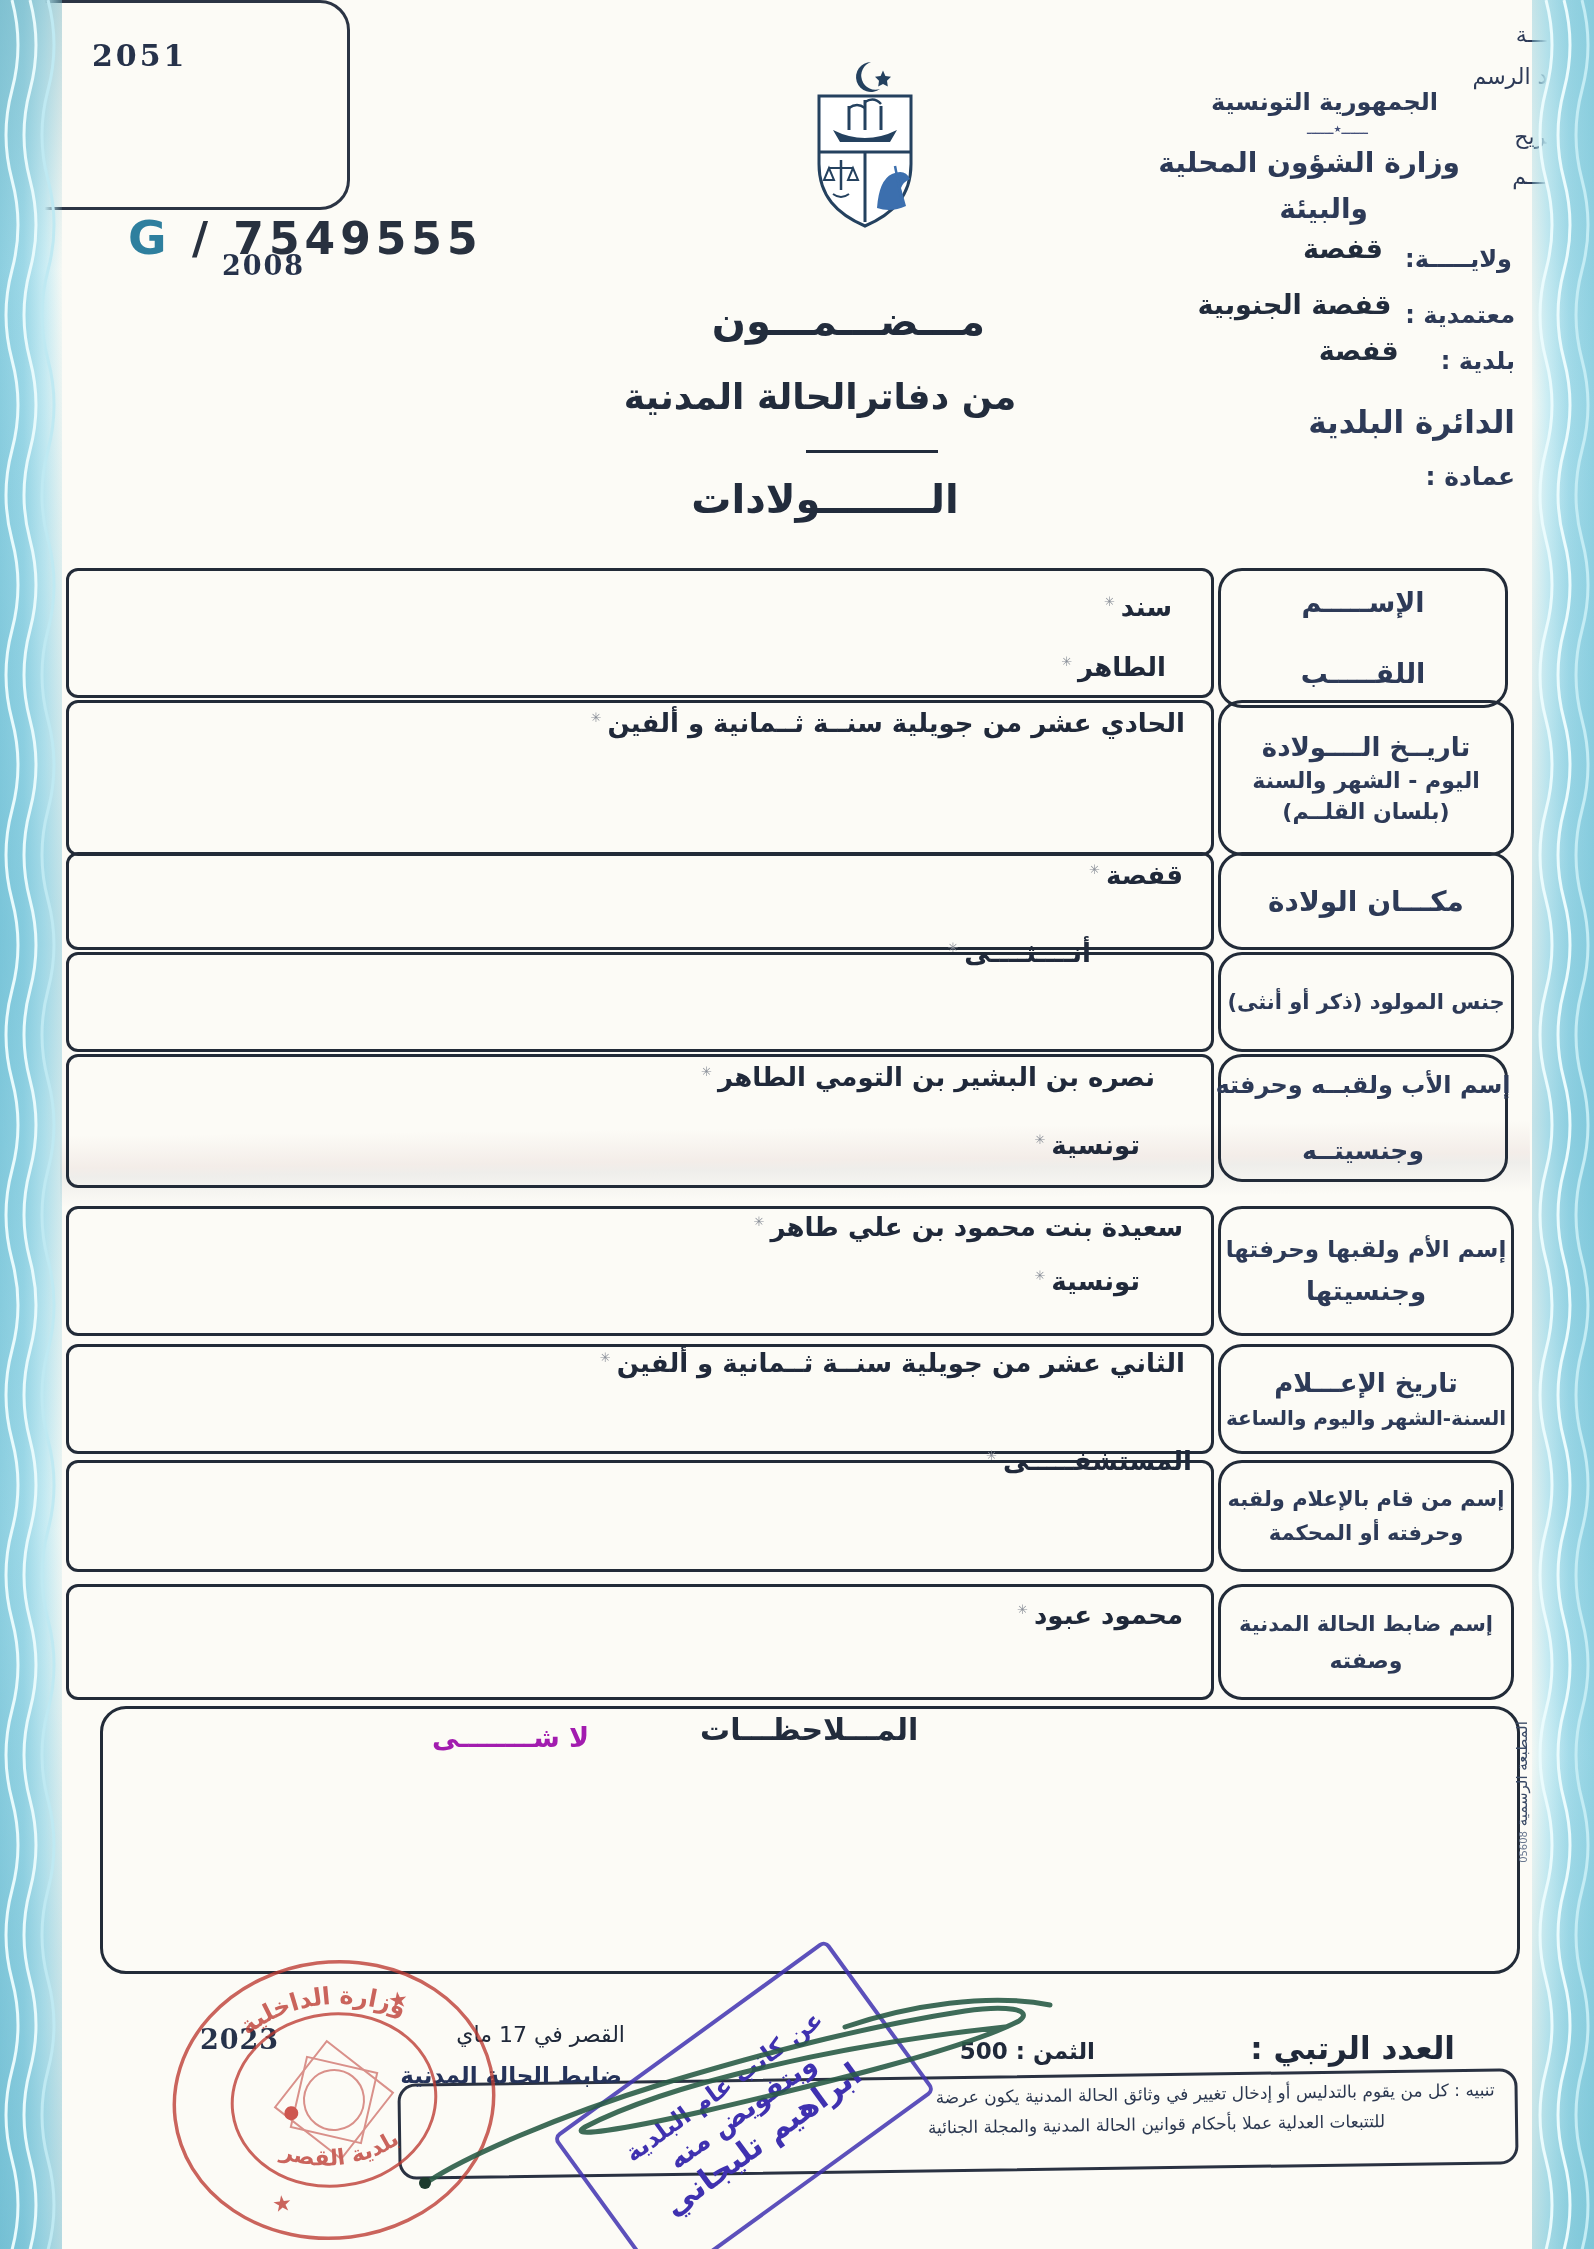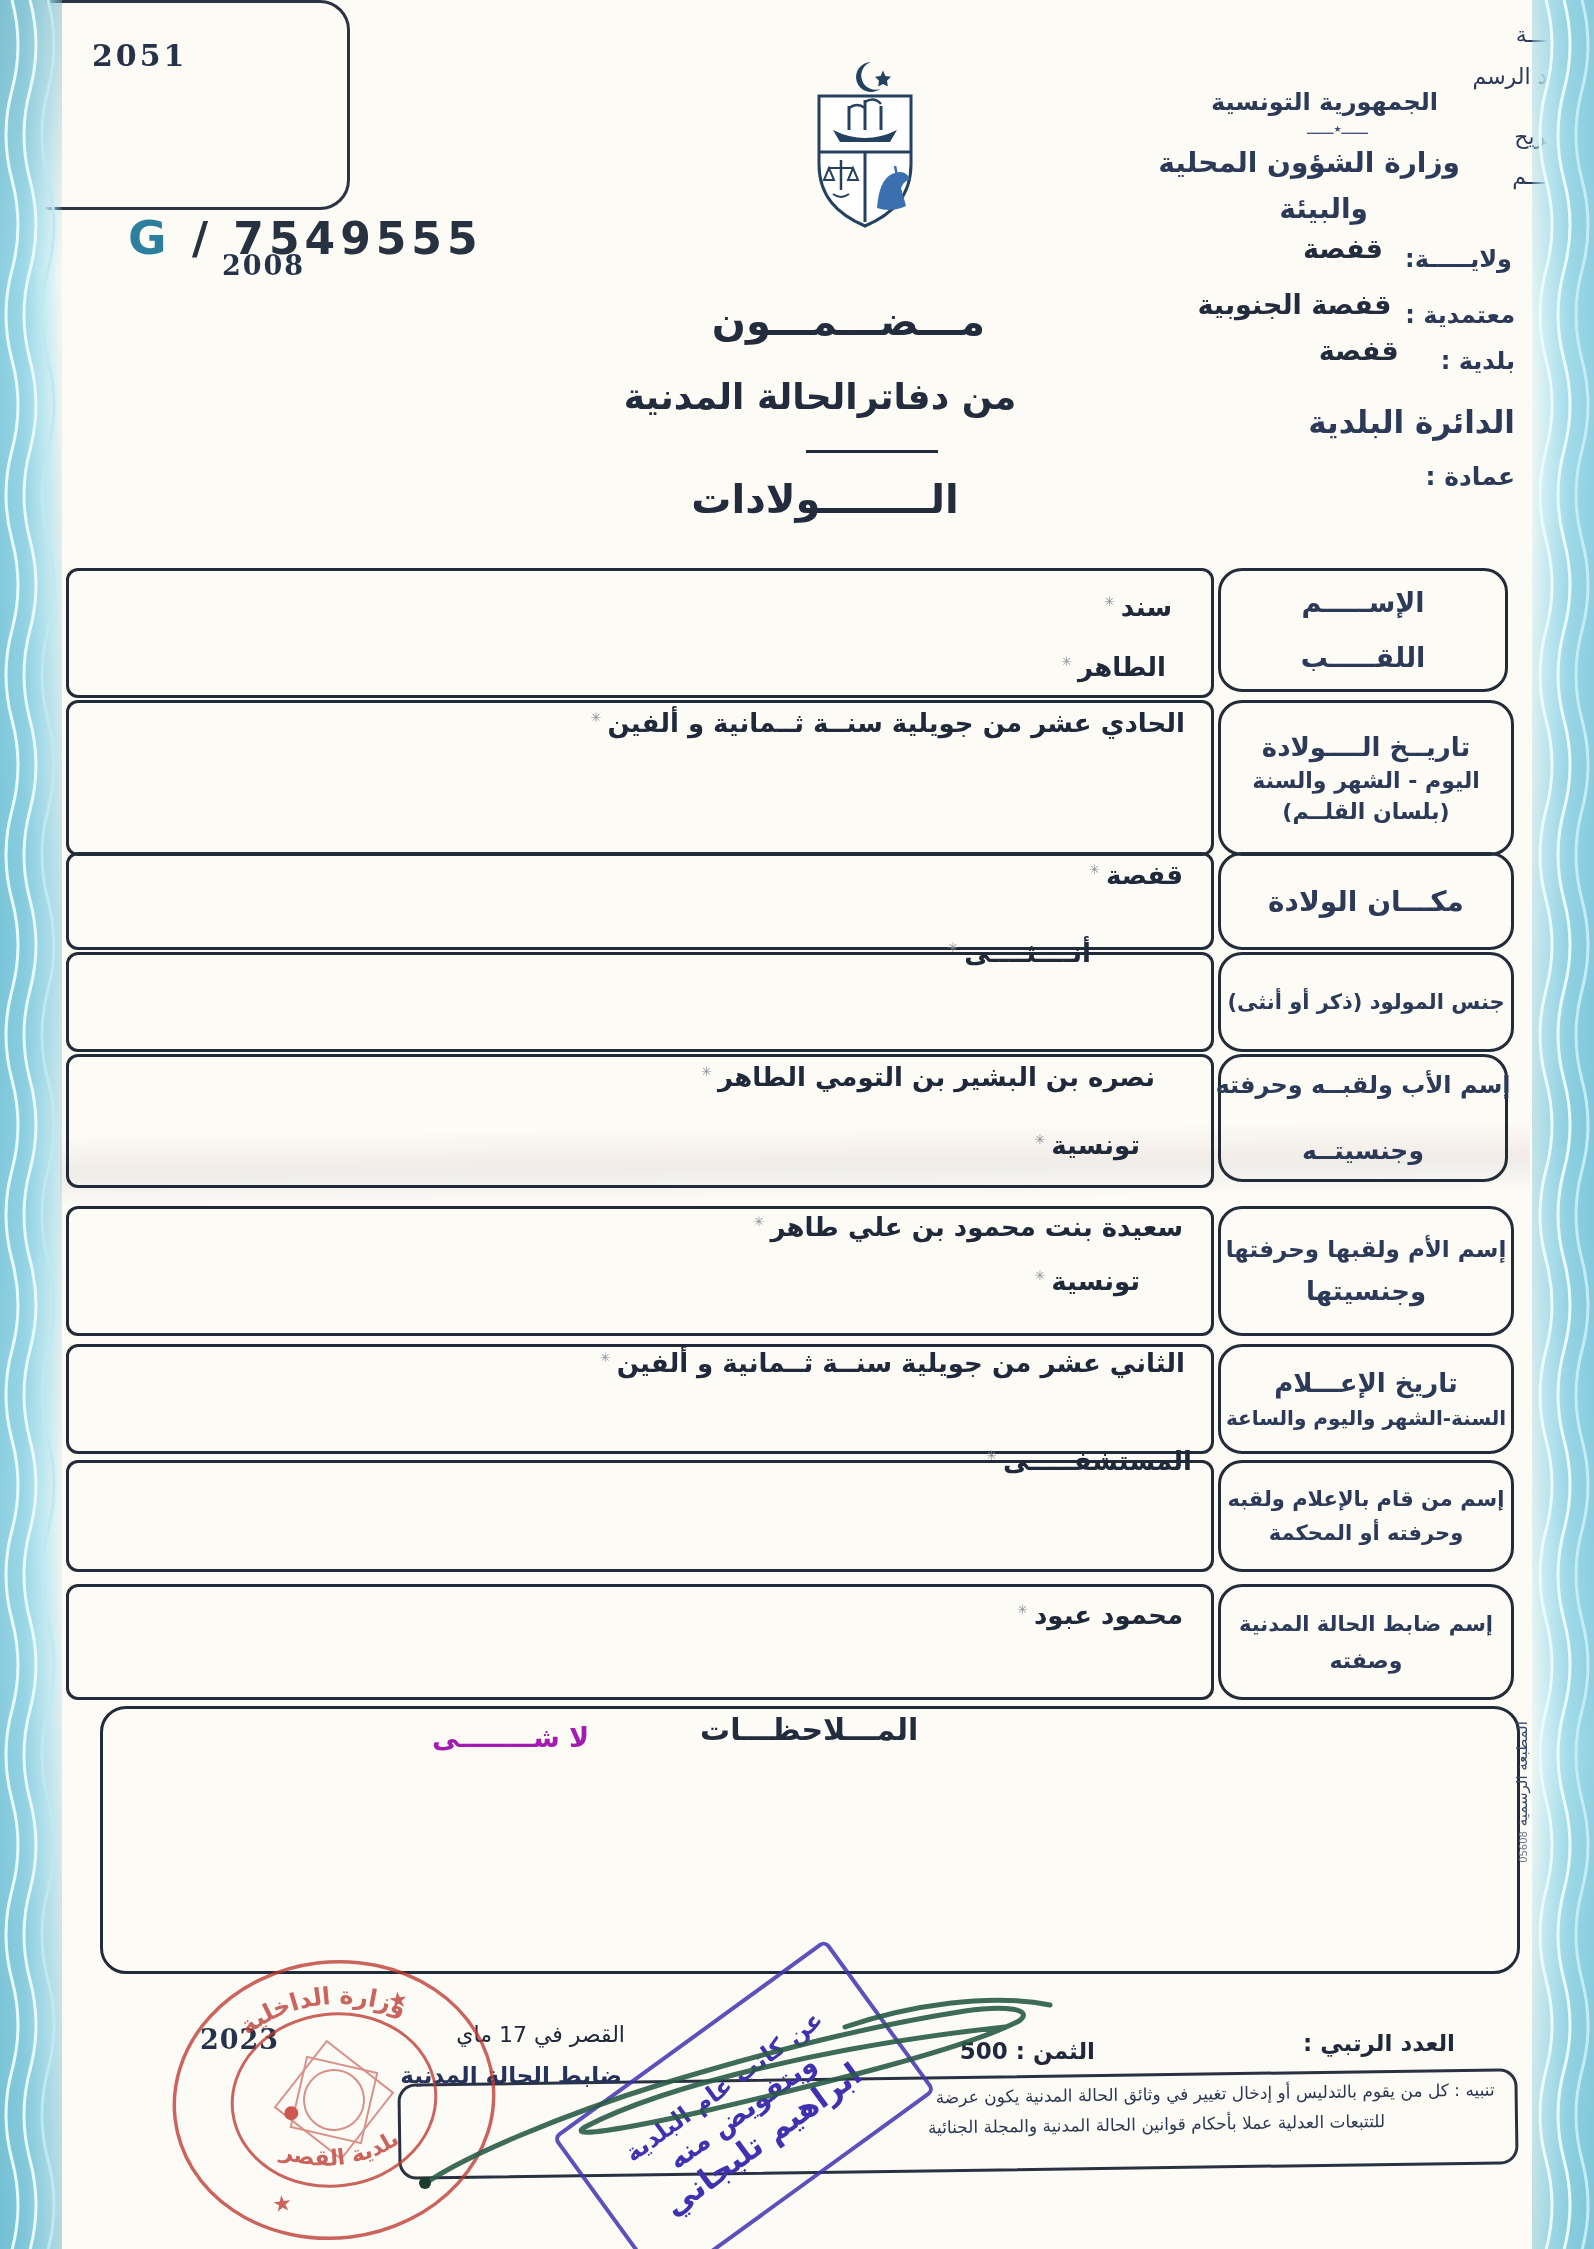--- a/index.html
+++ b/index.html
@@ -151,21 +151,21 @@
   <div class="vbox" style="top:568px;height:124px;"></div>
   <div class="vbox" style="top:700px;height:150px;"></div>
   <div class="vbox" style="top:852px;height:92px;"></div>
   <div class="vbox" style="top:952px;height:94px;"></div>
   <div class="vbox" style="top:1054px;height:128px;"></div>
   <div class="vbox" style="top:1206px;height:124px;"></div>
   <div class="vbox" style="top:1344px;height:104px;"></div>
   <div class="vbox" style="top:1460px;height:106px;"></div>
   <div class="vbox" style="top:1584px;height:110px;"></div>
 
-  <div class="lbox spread" style="top:568px;height:124px;">
+  <div class="lbox spread" style="top:568px;height:140px;">
     <span class="lbl-lg">الإســـــم</span>
     <span class="lbl-lg">اللقـــــب</span>
   </div>
   <div class="lbox center" style="top:700px;height:150px;gap:6px;">
     <span class="lbl-lg" style="font-size:26px;">تاريــخ الــــولادة</span>
     <span class="lbl-md" style="font-size:22px;">اليوم - الشهر والسنة</span>
     <span class="lbl-md" style="font-size:22px;">(بلسان القلــم)</span>
   </div>
   <div class="lbox center" style="top:852px;height:92px;">
     <span class="lbl-lg" style="font-size:28px;">مكـــان الولادة</span>
@@ -204,21 +204,21 @@
   <div class="val" style="right:411px;top:1212px;"><span>سعيدة بنت محمود بن علي طاهر</span><span class="star">✳</span></div>
   <div class="val" style="right:454px;top:1266px;"><span>تونسية</span><span class="star">✳</span></div>
   <div class="val" style="right:409px;top:1348px;"><span>الثاني عشر من جويلية سنــة ثــمانية و ألفين</span><span class="star">✳</span></div>
   <div class="val" style="right:402px;top:1446px;"><span>المستشفـــــى</span><span class="star">✳</span></div>
   <div class="val" style="right:411px;top:1600px;"><span>محمود عبود</span><span class="star">✳</span></div>
 
   <div class="abs" style="left:100px;top:1706px;width:1414px;height:262px;border:3px solid #222b38;border-radius:26px;z-index:2;"></div>
   <div class="abs" style="left:700px;top:1712px;font-size:30px;font-weight:bold;color:#222c3c;direction:rtl;z-index:3;">المـــلاحظـــات</div>
   <div class="abs" style="left:432px;top:1722px;font-size:27px;font-weight:600;color:#a21caf;direction:rtl;z-index:3;">لا شــــــــى</div>
 
-  <div class="val" style="right:139px;top:2030px;font-size:23px;">العدد الرتبي :</div>
+  <div class="val" style="right:139px;top:2030px;font-size:31px;">العدد الرتبي :</div>
   <div class="val" style="right:499px;top:2038px;font-size:23px;">الثمن : 500</div>
   <div class="val" style="right:969px;top:2022px;font-size:22px;font-weight:500;">القصر في 17 ماي</div>
   <div class="abs num-serif" style="left:200px;top:2024px;font-size:27px;letter-spacing:1px;z-index:3;">2023</div>
   <div class="val" style="right:972px;top:2062px;font-size:23px;font-weight:bold;color:#25335a;">ضابط الحالة المدنية</div>
 
   <div class="notebox">
     <div class="n1">تنبيه : كل من يقوم بالتدليس أو إدخال تغيير في وثائق الحالة المدنية يكون عرضة</div>
     <div class="n2">للتتبعات العدلية عملا بأحكام قوانين الحالة المدنية والمجلة الجنائية</div>
   </div>
 

